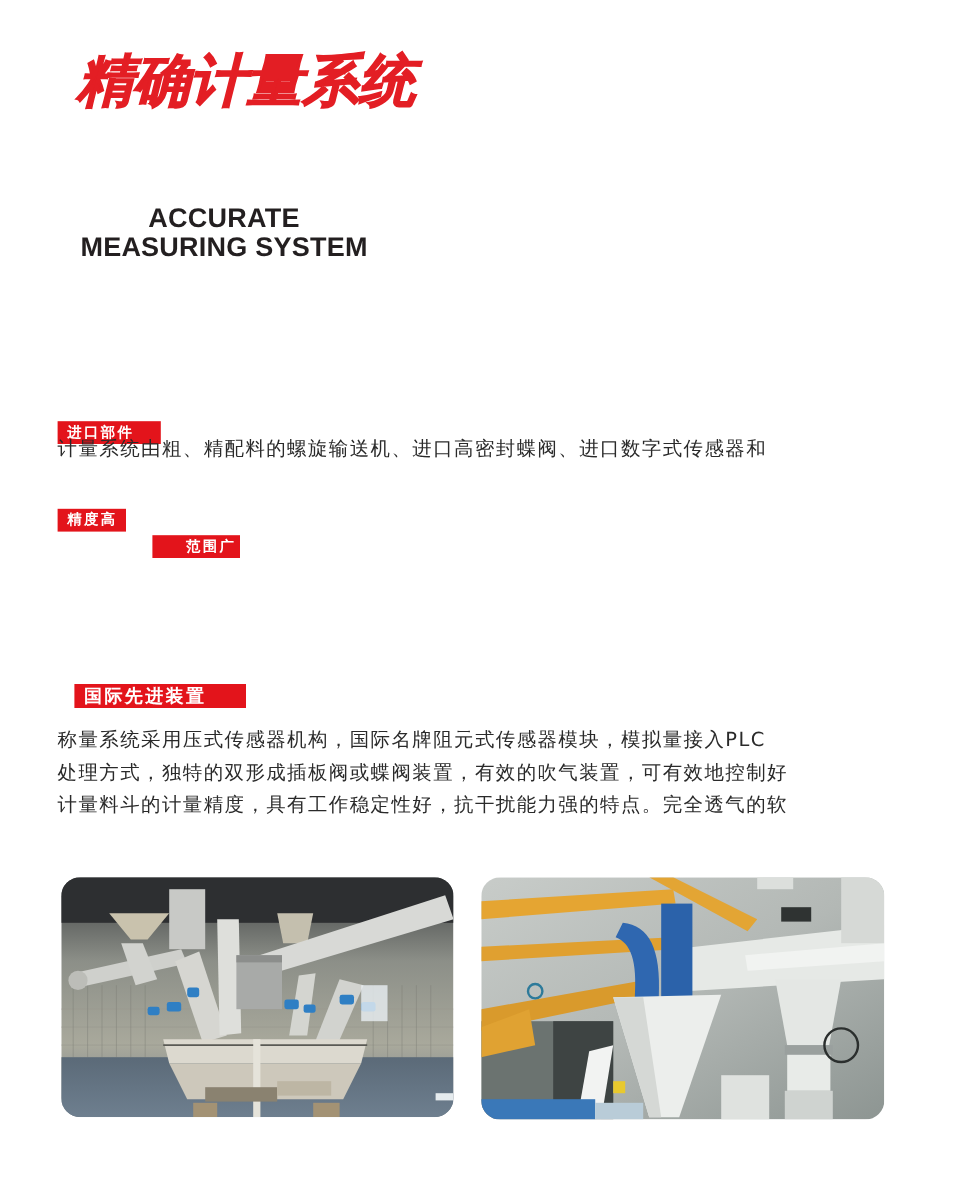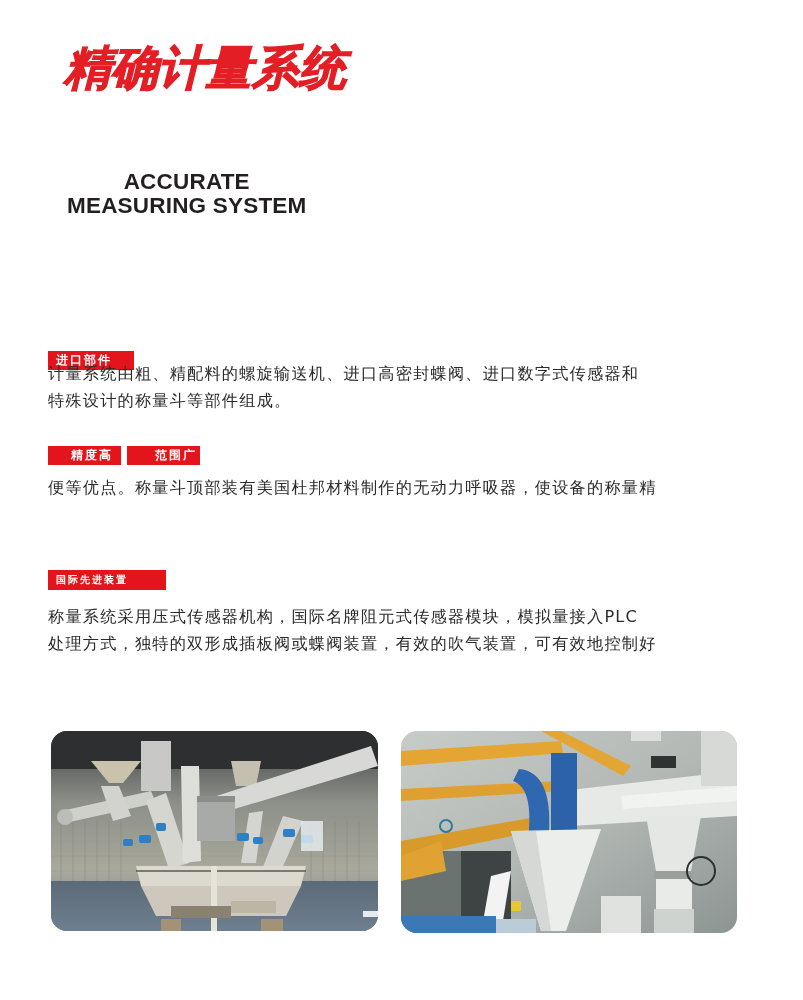--- a/index.html
+++ b/index.html
@@ -33,33 +33,32 @@
 <h1 class="title-cn">精确计量系统</h1>
 
 <h2 class="title-en">
   <span>ACCURATE</span>
   <span>MEASURING SYSTEM</span>
 </h2>
 
 <div class="tag" style="left:48px; top:331px; width:86px;margin-top:20px;">进口部件</div>
 <p class="para" style="top:360px;">
   <span>计量系统由粗、精配料的螺旋输送机、进口高密封蝶阀、进口数字式传感器和</span>
-  <span>特殊设计的称量斗等部件组成。</span>
 </p>
 
-<div class="tag" style="left:48px; top:446px; width:73px;text-align:right;">精度高</div>
+<div class="tag" style="left:48px; top:424px; width:57px;">精度高</div>
 <div class="tag" style="left:127px; top:446px; width:73px;padding-left:28px;">范围广</div>
 <p class="para" style="top:474px;">
-  <span>便等优点。称量斗顶部装有美国杜邦材料制作的无动力呼吸器，使设备的称量精</span>
 </p>
 
-<div class="tag" style="left:48px; top:570px; width:118px; height:20px; line-height:20px; font-size:10px;">国际先进装置</div>
+<div class="tag" style="left:62px; top:570px; width:143px; height:20px; line-height:20px; font-size:15px;">国际先进装置</div>
 <p class="para" style="top:603px;">
   <span>称量系统采用压式传感器机构，国际名牌阻元式传感器模块，模拟量接入PLC</span>
   <span>处理方式，独特的双形成插板阀或蝶阀装置，有效的吹气装置，可有效地控制好</span>
+  <span>计量料斗的计量精度，具有工作稳定性好，抗干扰能力强的特点。完全透气的软</span>
 </p>
 
 <div class="photo" style="left:51px; top:731px; width:327px; height:200px;">
   <svg viewBox="0 0 327 200" preserveAspectRatio="none">
     <defs>
       <linearGradient id="wall1" x1="0" y1="0" x2="0" y2="1">
         <stop offset="0" stop-color="#3a3d3f"></stop>
         <stop offset="0.35" stop-color="#8c8f88"></stop>
         <stop offset="0.7" stop-color="#a9a99c"></stop>
         <stop offset="1" stop-color="#6f7b86"></stop>

